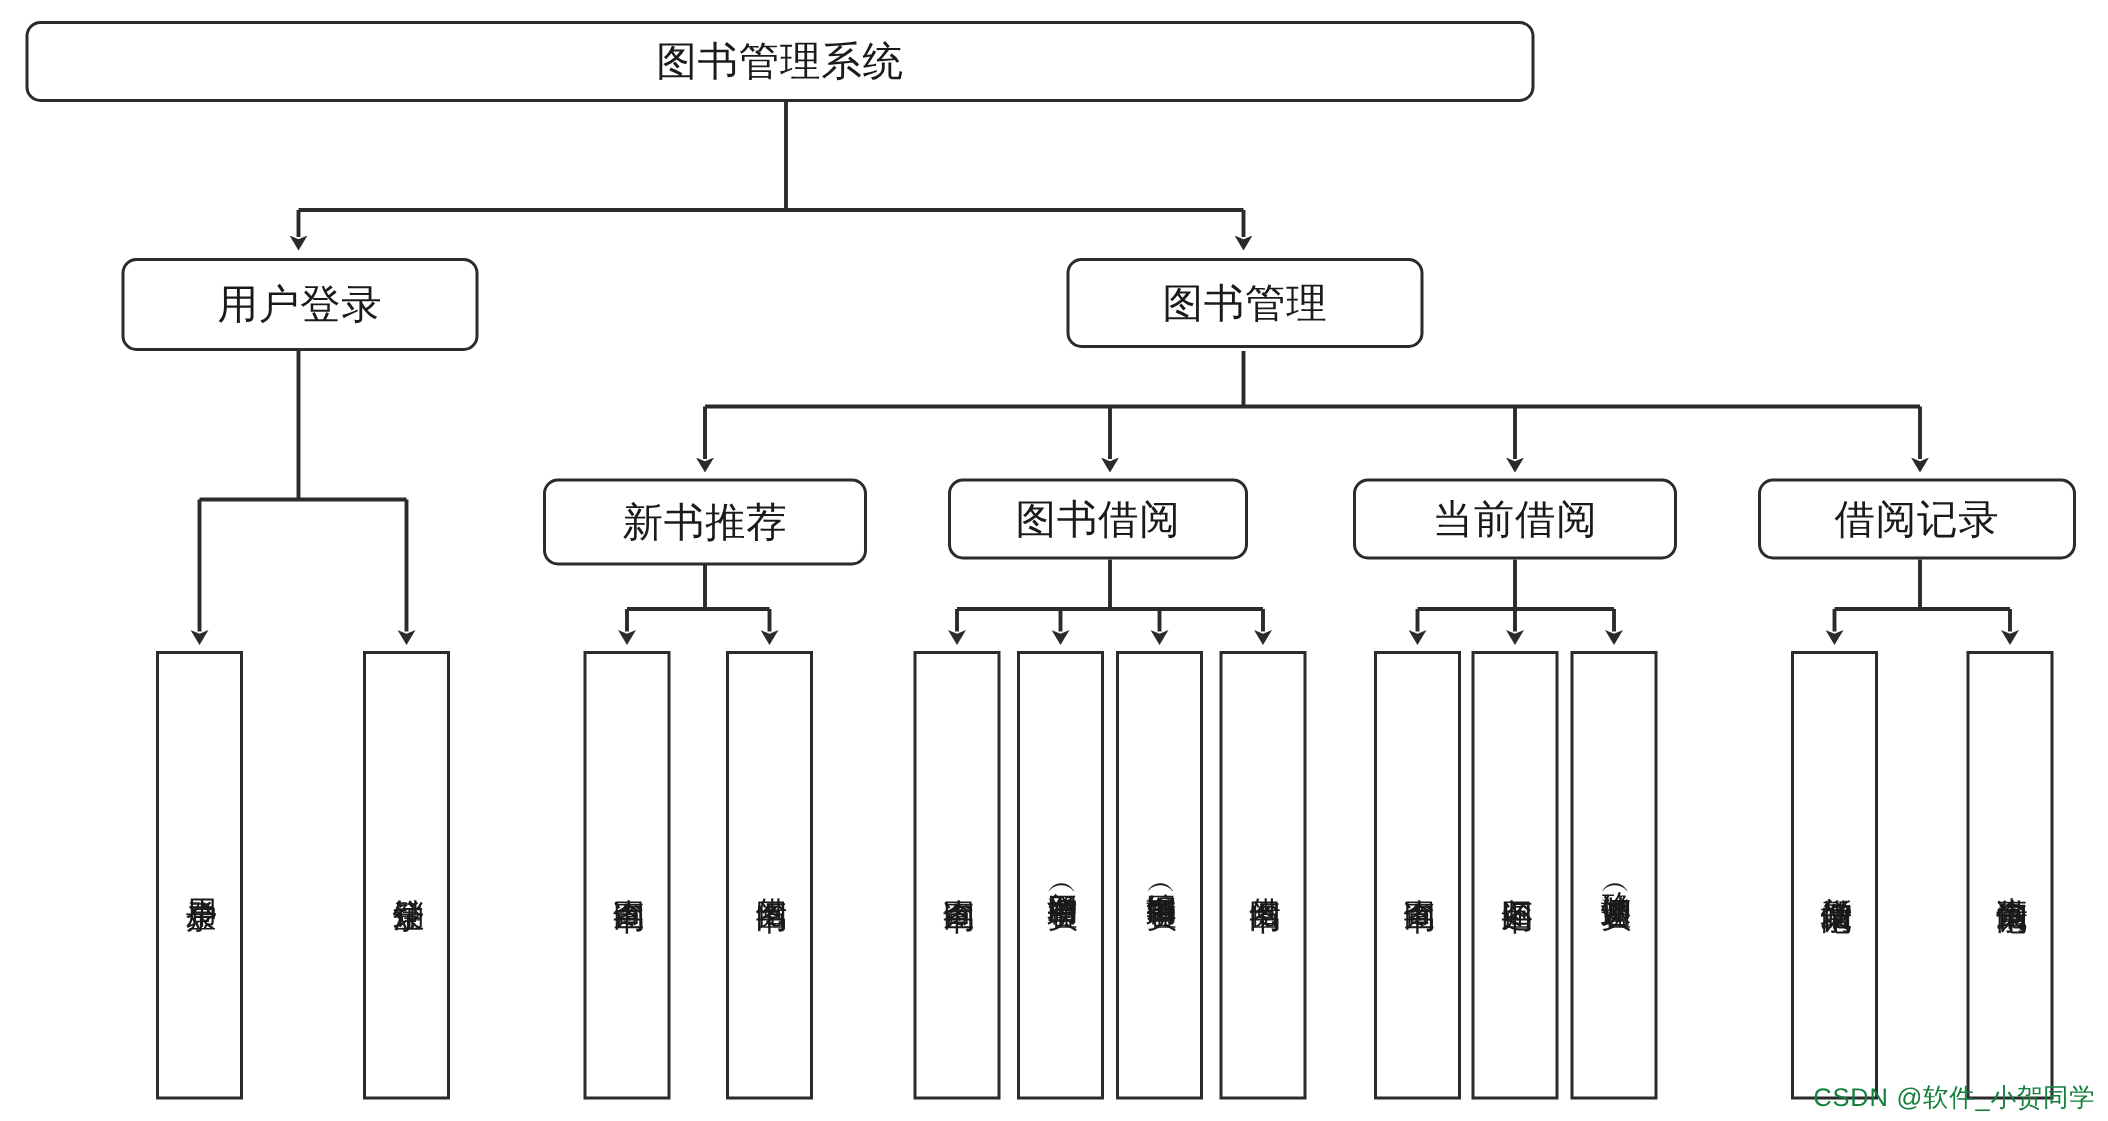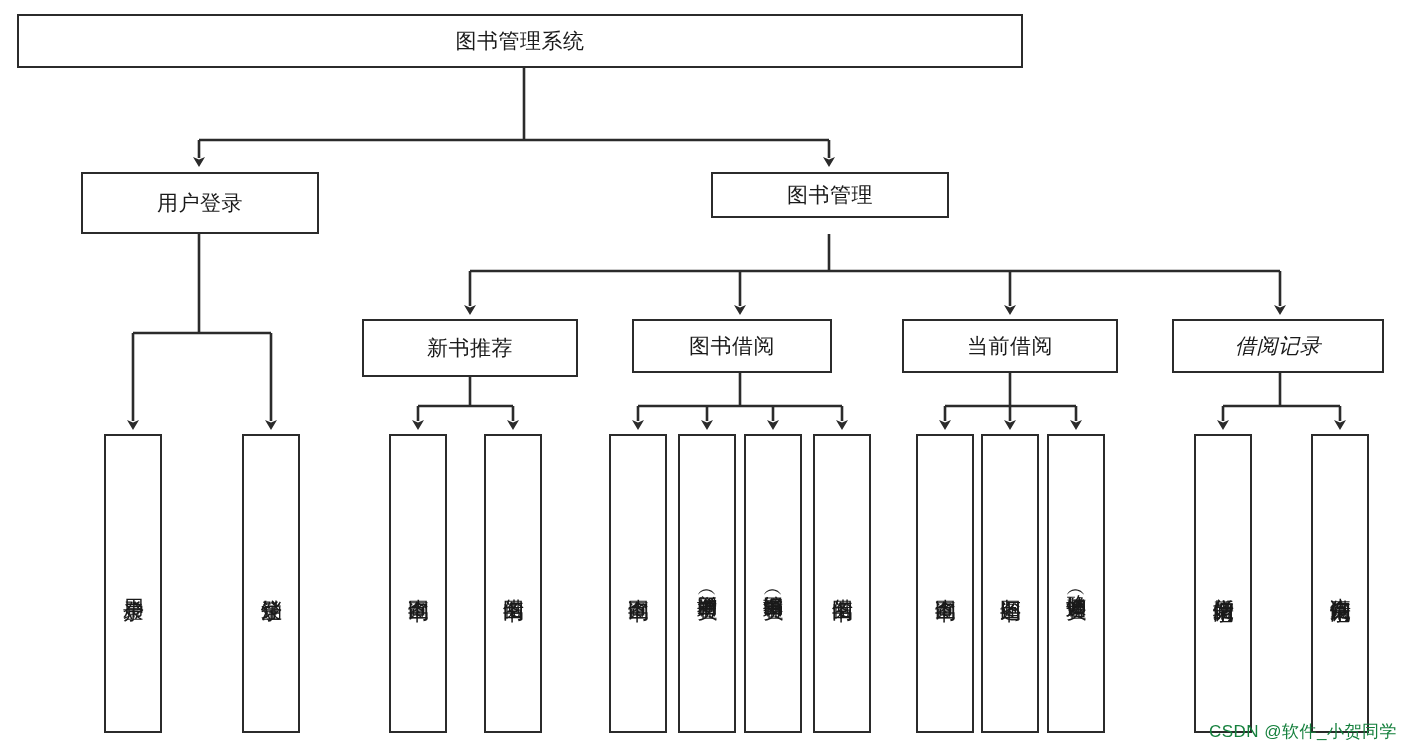--- a/index.html
+++ b/index.html
@@ -27,23 +27,24 @@
     position: absolute;
     box-sizing: border-box;
     border: 2px solid #2b2b2b;
     background: #ffffff;
     display: flex;
     align-items: center;
     justify-content: center;
     color: #1a1a1a;
   }
   .node-h {
-    font-size: 21px;
+    font-size: 27px;
     letter-spacing: 0.5px;
     white-space: nowrap;
+    border-radius: 10px;
   }
   .node-v {
     writing-mode: vertical-rl;
     text-orientation: upright;
     font-size: 21px;
     line-height: 1.18;
     letter-spacing: 1px;
     text-align: center;
     padding: 4px 0;
   }
@@ -111,26 +112,26 @@
       <path d="M1280,373 L1280,406"></path>
       <path d="M1223,406 L1340,406"></path>
       <path d="M1223,406 L1223,421" marker-end="url(#arrow)"></path>
       <path d="M1340,406 L1340,421" marker-end="url(#arrow)"></path>
     </g>
   </svg>
 
   <div class="node node-h" style="left:17px;top:14px;width:1006px;height:54px;">图书管理系统</div>
 
   <div class="node node-h" style="left:81px;top:172px;width:238px;height:62px;">用户登录</div>
-  <div class="node node-h" style="left:711px;top:172px;width:238px;height:46px;">图书管理</div>
+  <div class="node node-h" style="left:711px;top:172px;width:238px;height:60px;">图书管理</div>
 
   <div class="node node-h" style="left:362px;top:319px;width:216px;height:58px;">新书推荐</div>
   <div class="node node-h" style="left:632px;top:319px;width:200px;height:54px;font-family:Liberation Mono, monospace;">图书借阅</div>
   <div class="node node-h" style="left:902px;top:319px;width:216px;height:54px;">当前借阅</div>
-  <div class="node node-h" style="left:1172px;top:319px;width:212px;height:54px;font-style:italic;">借阅记录</div>
+  <div class="node node-h" style="left:1172px;top:319px;width:212px;height:54px;">借阅记录</div>
 
   <div class="node node-v" style="left:104px;top:434px;width:58px;height:299px;">用户登录</div>
   <div class="node node-v" style="left:242px;top:434px;width:58px;height:299px;">注销登录</div>
 
   <div class="node node-v" style="left:389px;top:434px;width:58px;height:299px;">查询图书</div>
   <div class="node node-v" style="left:484px;top:434px;width:58px;height:299px;">借阅图书</div>
 
   <div class="node node-v" style="left:609px;top:434px;width:58px;height:299px;">查询图书</div>
   <div class="node node-v tall" style="left:678px;top:434px;width:58px;height:299px;">新增图书（管理员）</div>
   <div class="node node-v tall" style="left:744px;top:434px;width:58px;height:299px;">编辑图书（管理员）</div>

